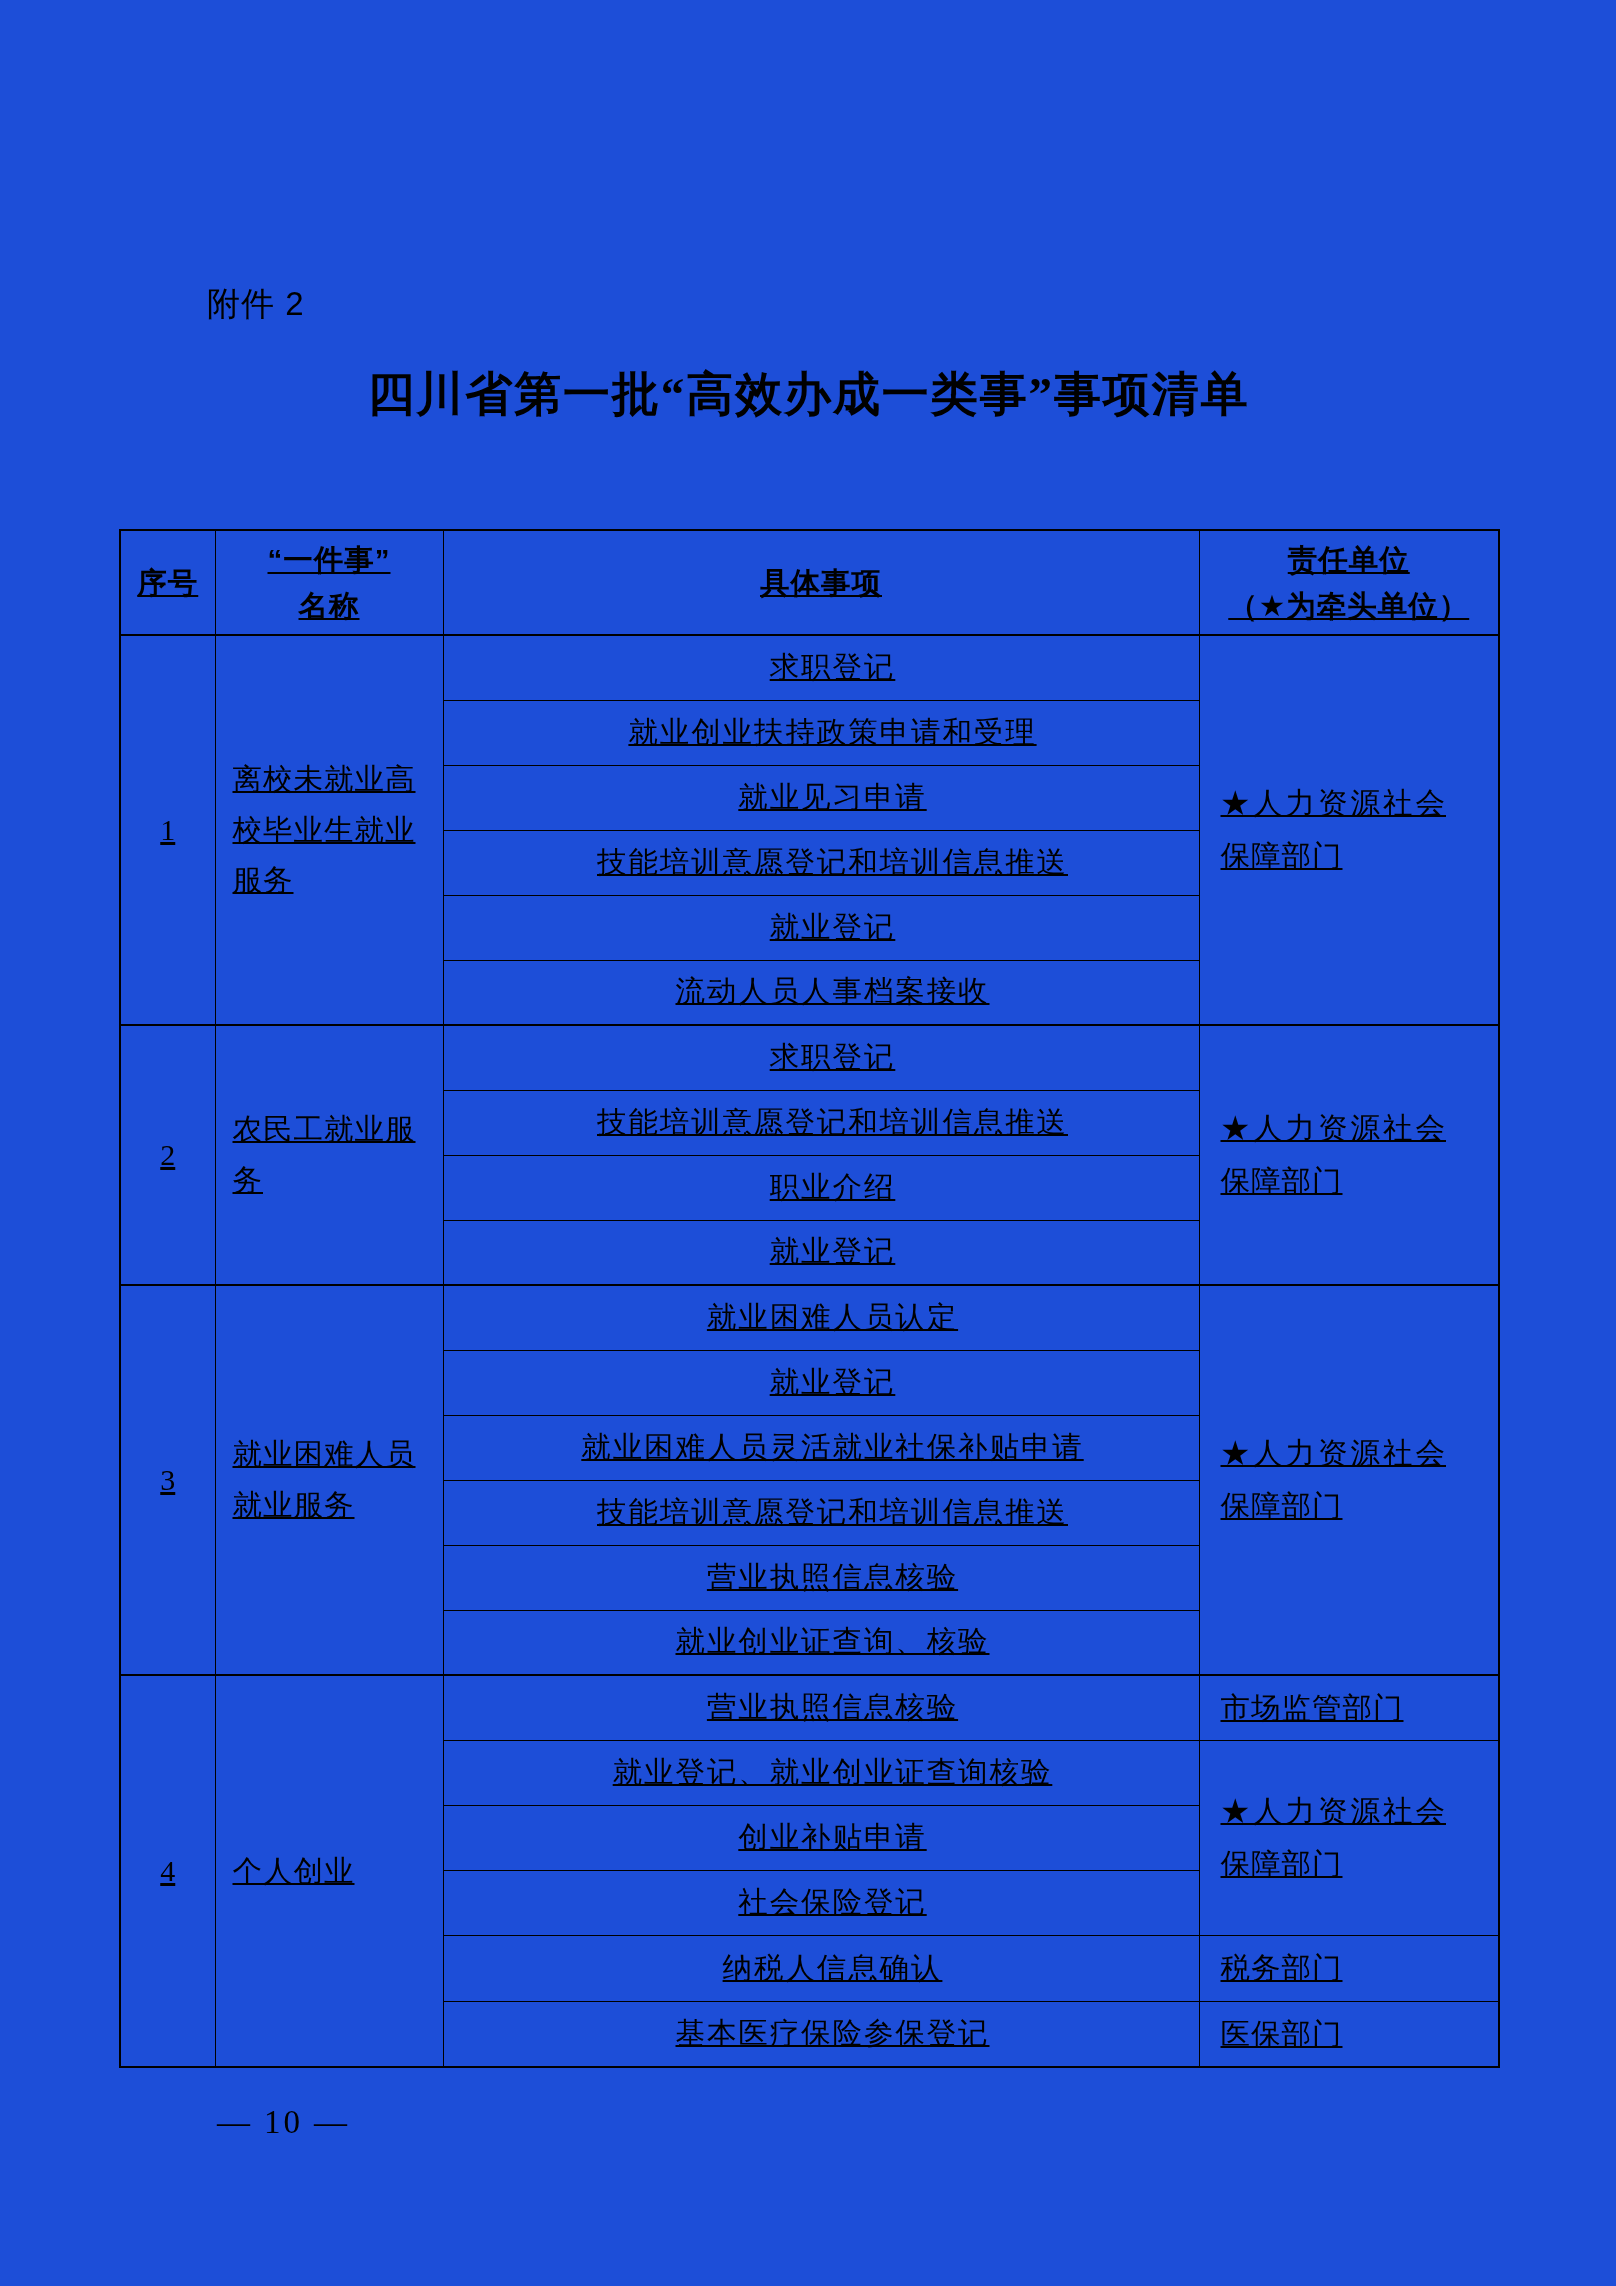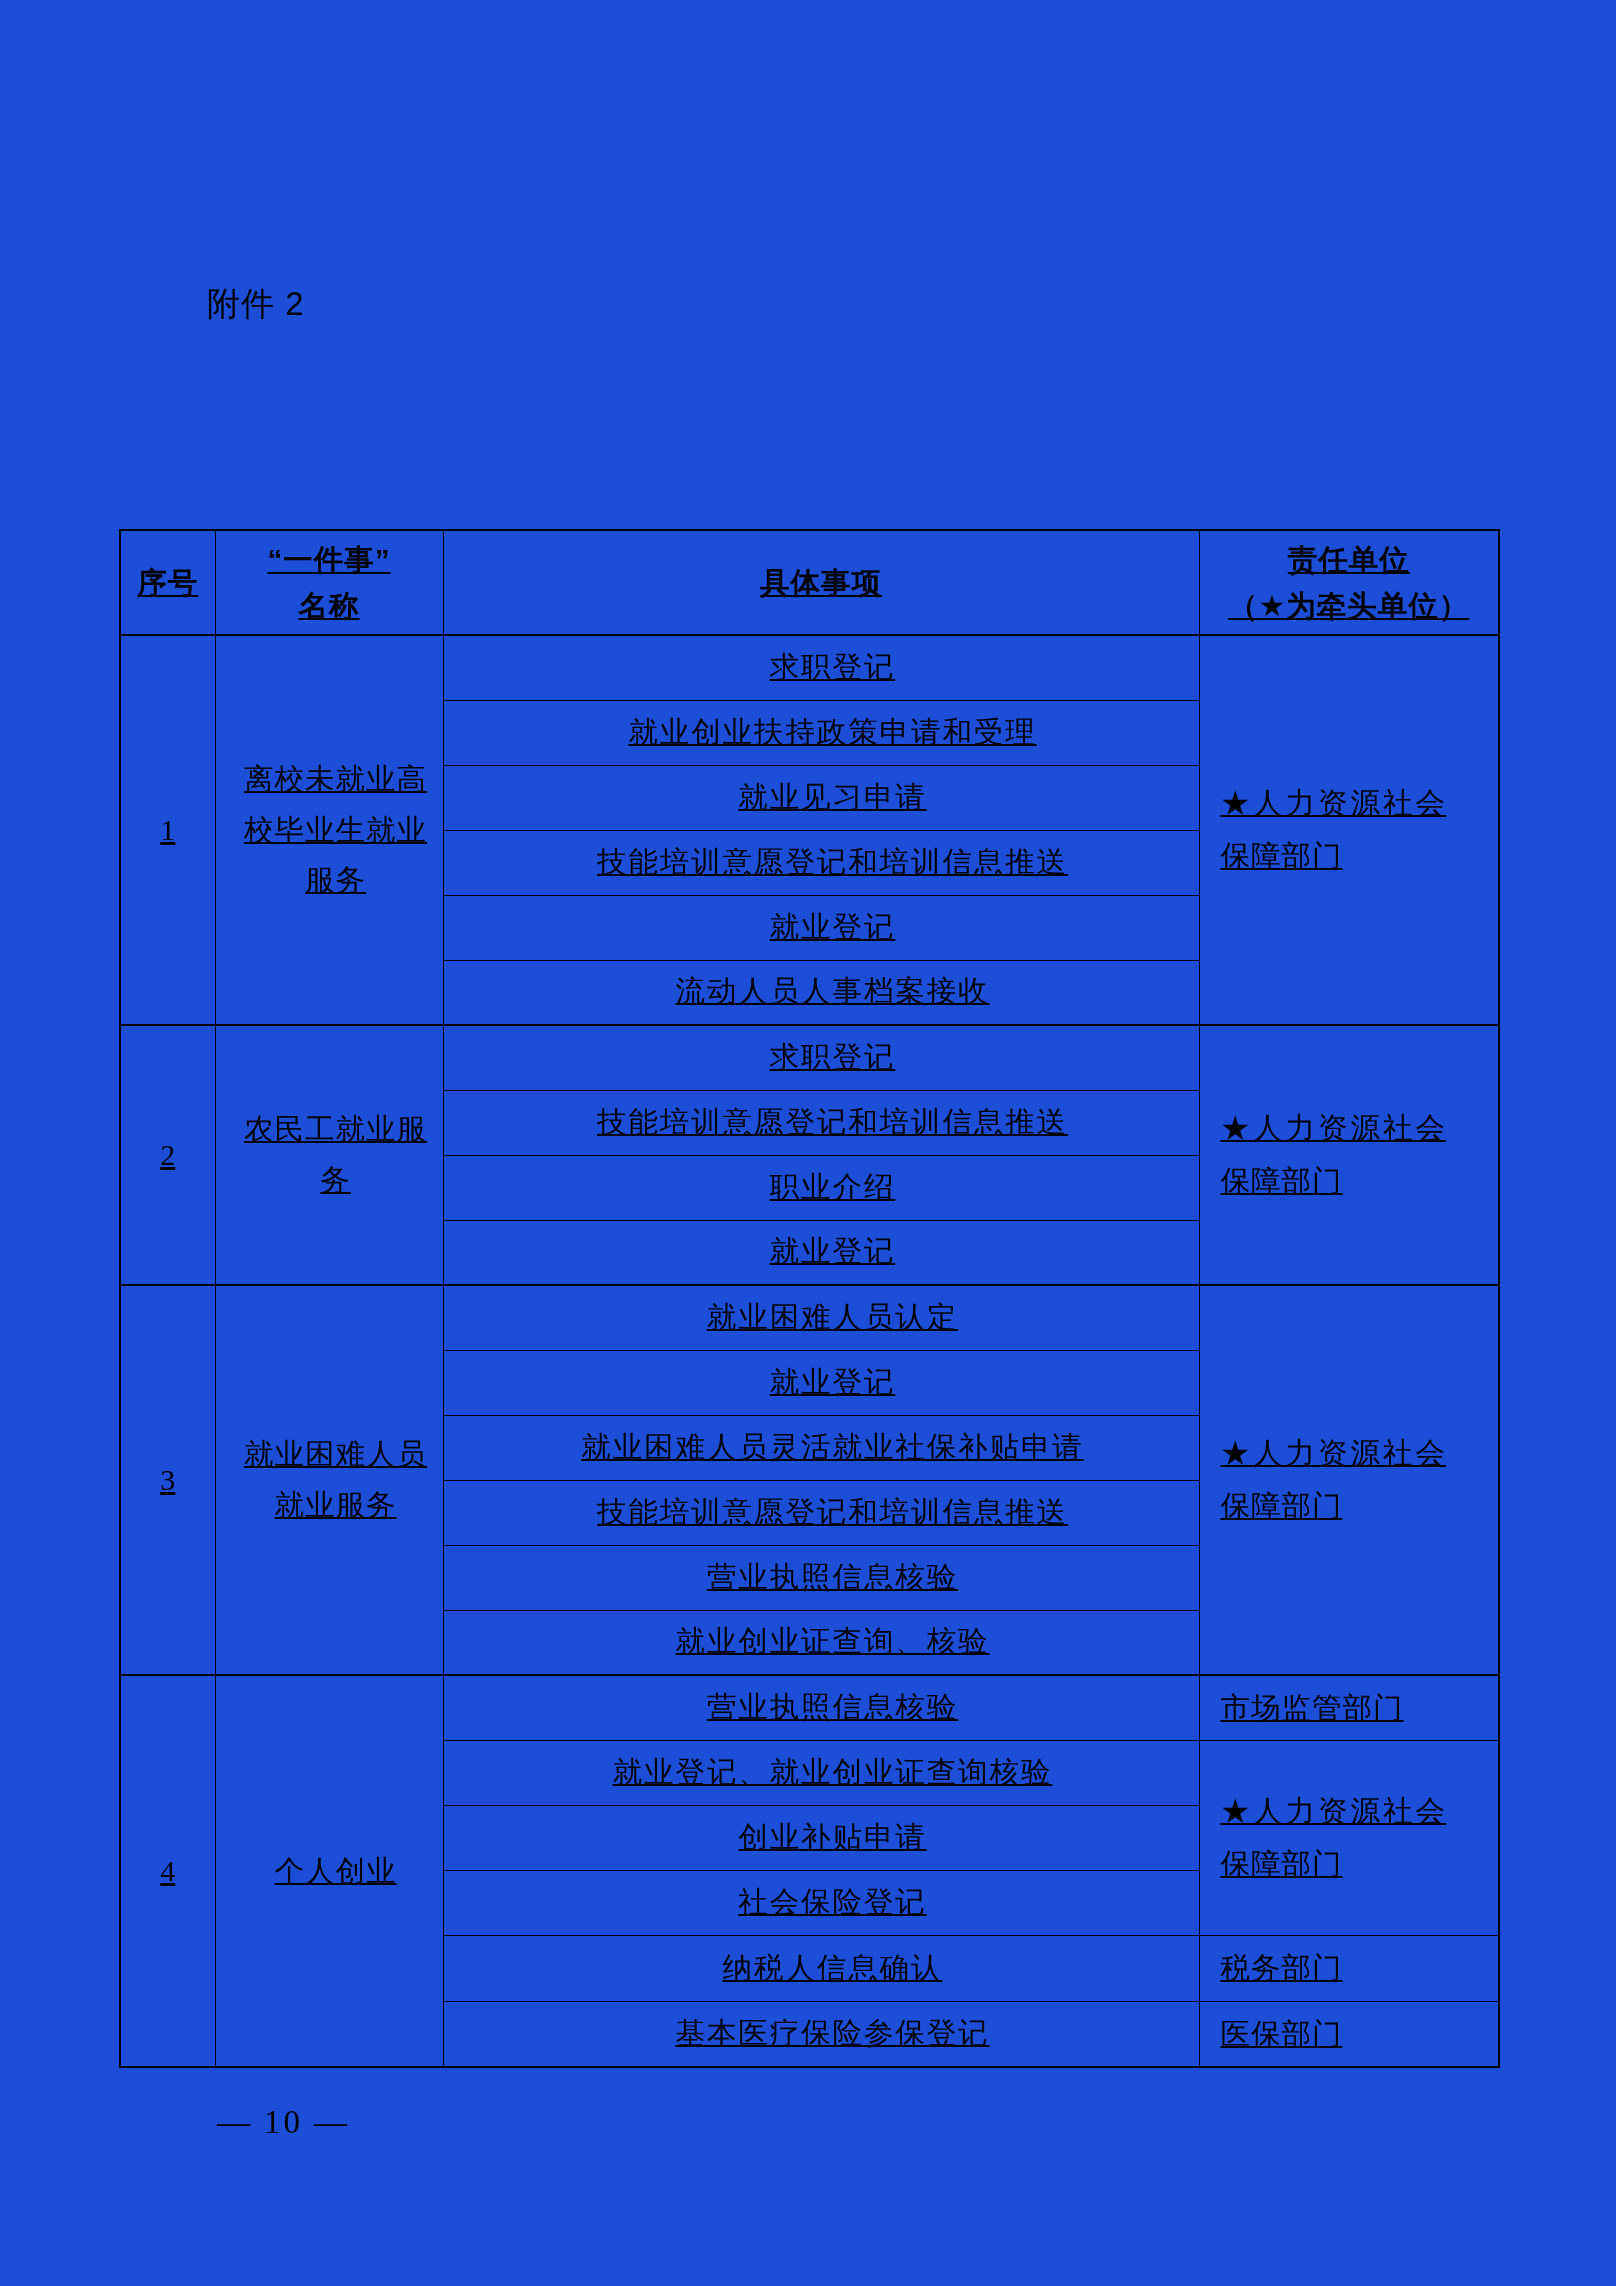--- a/index.html
+++ b/index.html
@@ -70,21 +70,21 @@
     line-height: 1.55;
     border-bottom: 2.9px solid #000;
     letter-spacing: 1px;
   }
   table.list tbody td { height: 65px; }
   .c-idx {
     text-align: center;
     font-size: 30px;
   }
   .c-name {
-    text-align: center;
+    text-align: left;
     padding: 5.7px 3.8px 5.7px 17px;
     white-space: pre-line;
     line-height: 1.72;
     letter-spacing: 1px;
     margin-top: 12px;
   }
   .c-item {
     text-align: center;
     padding-left: 23px;
     letter-spacing: 1.9px;
@@ -107,20 +107,21 @@
     white-space: pre;
   }
 </style>
 </head>
 <body>
 
 <div class="page">
 
   <div class="attachment">附件 2</div>
 
+  <div class="doc-title">四川省第一批“高效办成一类事”事项清单</div>
 
 
   <table class="list">
     <colgroup>
       <col style="width:95px">
       <col style="width:228px">
       <col style="width:756px">
       <col style="width:300px">
     </colgroup>
     <thead>

